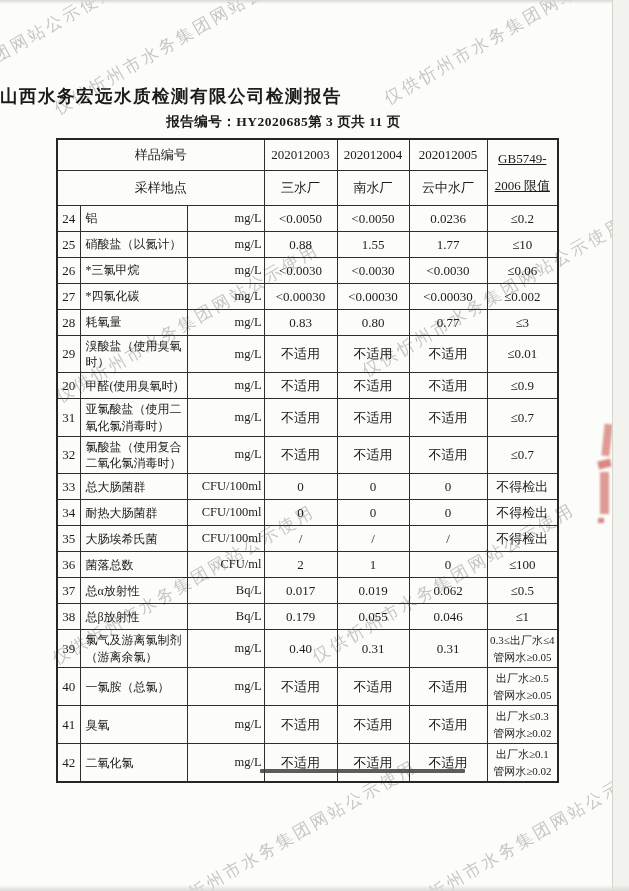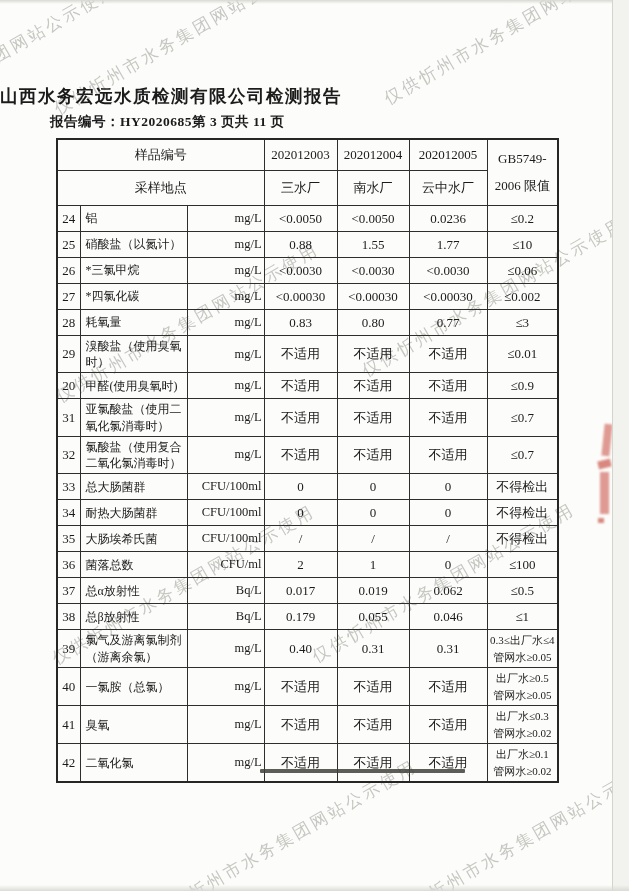--- a/index.html
+++ b/index.html
@@ -45,40 +45,40 @@
   .w7{left:150px;top:905px;}
   .w8{left:390px;top:905px;}
   
   .title{
     position:absolute;left:0;top:84px;width:612px;
     text-align:left;font-size:17.5px;font-weight:bold;
     letter-spacing:1.5px;
   }
   .meta{
     position:absolute;left:50px;top:113px;width:467px;
-    display:flex;justify-content:flex-start;
+    display:flex;justify-content:center;
     font-size:13.5px;font-weight:bold;letter-spacing:.5px;
   }
   
   table.results{
     position:absolute;left:56px;top:138px;width:501px;
     border-collapse:collapse;table-layout:fixed;
     font-size:13px;
     border:2px solid #262624;
   }
   .results th,.results td{
     border:1px solid var(--line);
     text-align:center;vertical-align:middle;
     padding:2px 2px;font-weight:normal;
     overflow:hidden;
   }
   tr.hr1 th{height:26px;}
   tr.hr2 th{height:30px;}
   .results tbody tr{height:26px;}
-  th.gb span{display:block;line-height:1.2;}
+  th.gb span{display:block;line-height:1.2;text-decoration:underline;}
   th.gb span:first-child{margin-bottom:11px;}
   td.name{
     text-align:left;padding:2px 5px;
     font-size:12px;word-break:break-all;line-height:1.35;
   }
   td.unit{font-size:12.5px;text-align:right;}
   td.no,td.val{font-size:13px;}
   td.limit{white-space:pre-line;font-family:Liberation Serif, serif;}
   td.limit.two{font-size:11px;line-height:1.5;}
   

